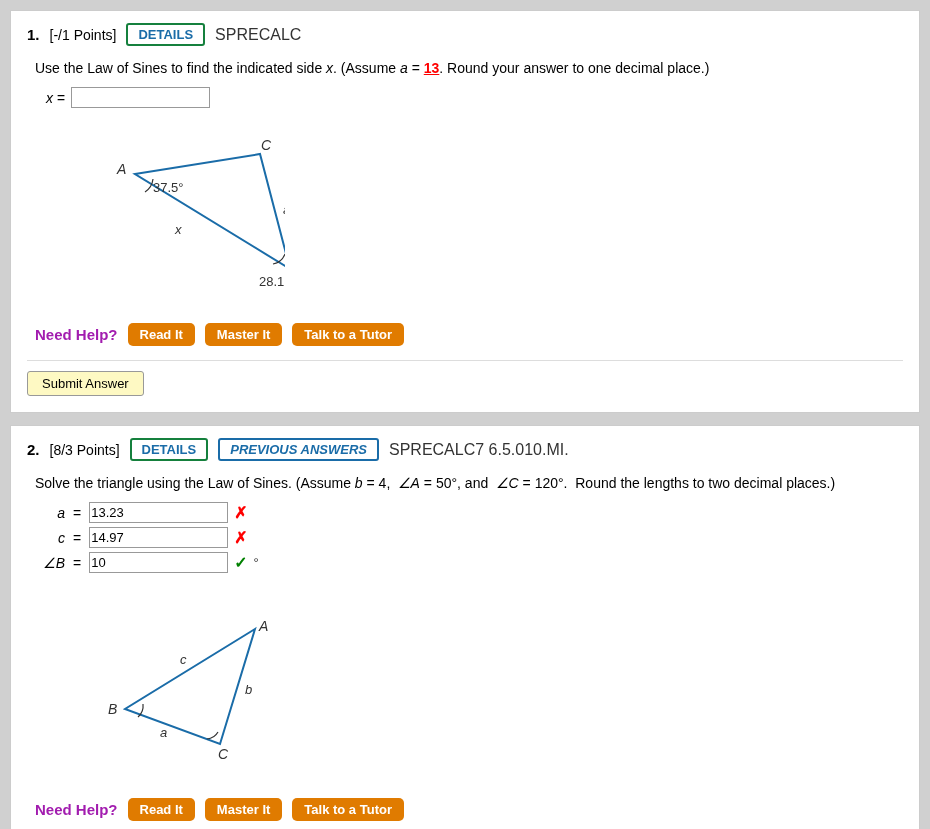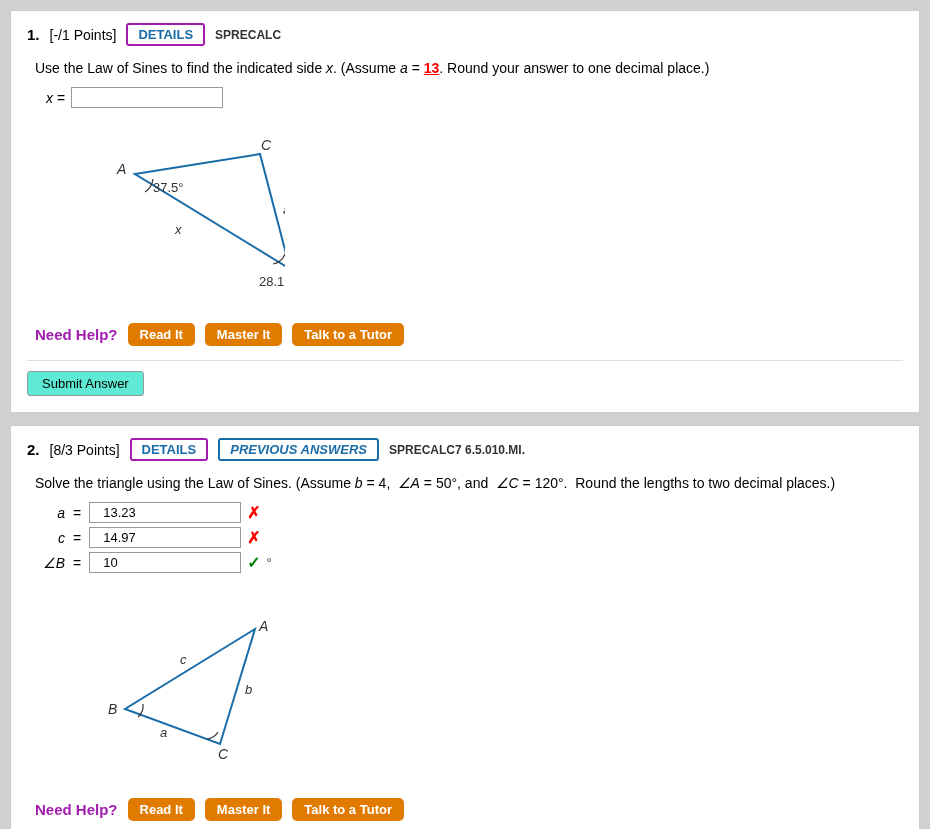--- a/index.html
+++ b/index.html
@@ -19,43 +19,43 @@
       display: flex;
       align-items: center;
       gap: 10px;
       margin-bottom: 12px;
     }
     .question-number {
       font-weight: bold;
       font-size: 15px;
     }
     .btn-details {
-      border: 2px solid #a21caf;
+      border: 2px solid #15803d;
       color: #1a6ca8;
       background: #fff;
       padding: 2px 10px;
       font-size: 13px;
       font-weight: bold;
       cursor: pointer;
       border-radius: 3px;
     }
     .btn-prev-answers {
       border: 2px solid #1a6ca8;
       color: #1a6ca8;
       background: #fff;
       padding: 2px 10px;
       font-size: 13px;
       font-weight: bold;
       cursor: pointer;
       border-radius: 3px;
       font-style: italic;
     }
     .course-code {
-      font-weight: bold;
-      font-size: 12px;
+      font-weight: normal;
+      font-size: 16px;
       color: #333;
     }
     .question-body {
       padding-left: 8px;
     }
     .question-text {
       margin-bottom: 8px;
       line-height: 1.5;
     }
     .answer-row {
@@ -65,22 +65,22 @@
       margin-bottom: 4px;
     }
     .answer-label {
       min-width: 30px;
       text-align: right;
       font-style: italic;
     }
     .eq-sign { margin: 0 2px; }
     .answer-input {
       border: 1px solid #999;
-      padding: 2px 13px;
-      width: 152px;
+      padding: 2px 1px;
+      width: 139px;
       font-size: 13px;
     }
     .icon-wrong {
       color: red;
       font-size: 16px;
       font-weight: bold;
     }
     .icon-correct {
       color: green;
       font-size: 16px;
@@ -113,21 +113,21 @@
       font-weight: bold;
       cursor: pointer;
       border-radius: 5px;
     }
     .submit-row {
       margin-top: 14px;
       padding-top: 10px;
       border-top: 1px solid #ddd;
     }
     .btn-submit {
-      background: #5eead4;
+      background: #fef9c3;
       border: 1px solid #999;
       padding: 4px 14px;
       font-size: 13px;
       cursor: pointer;
       border-radius: 3px;
     }
     
     em { font-style: italic; }
     .highlight-val { color: red; font-weight: bold; text-decoration: underline; }
 

